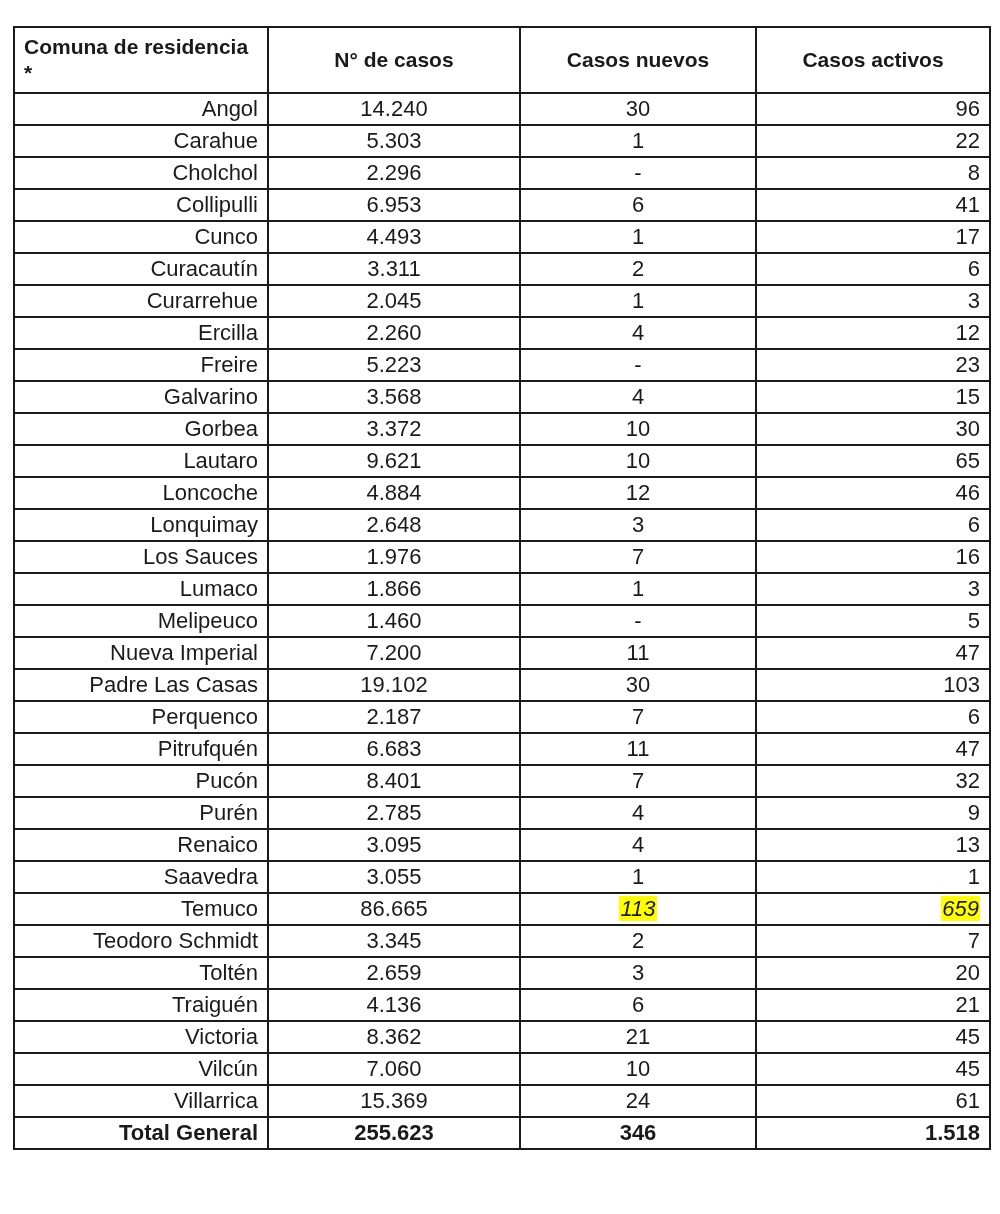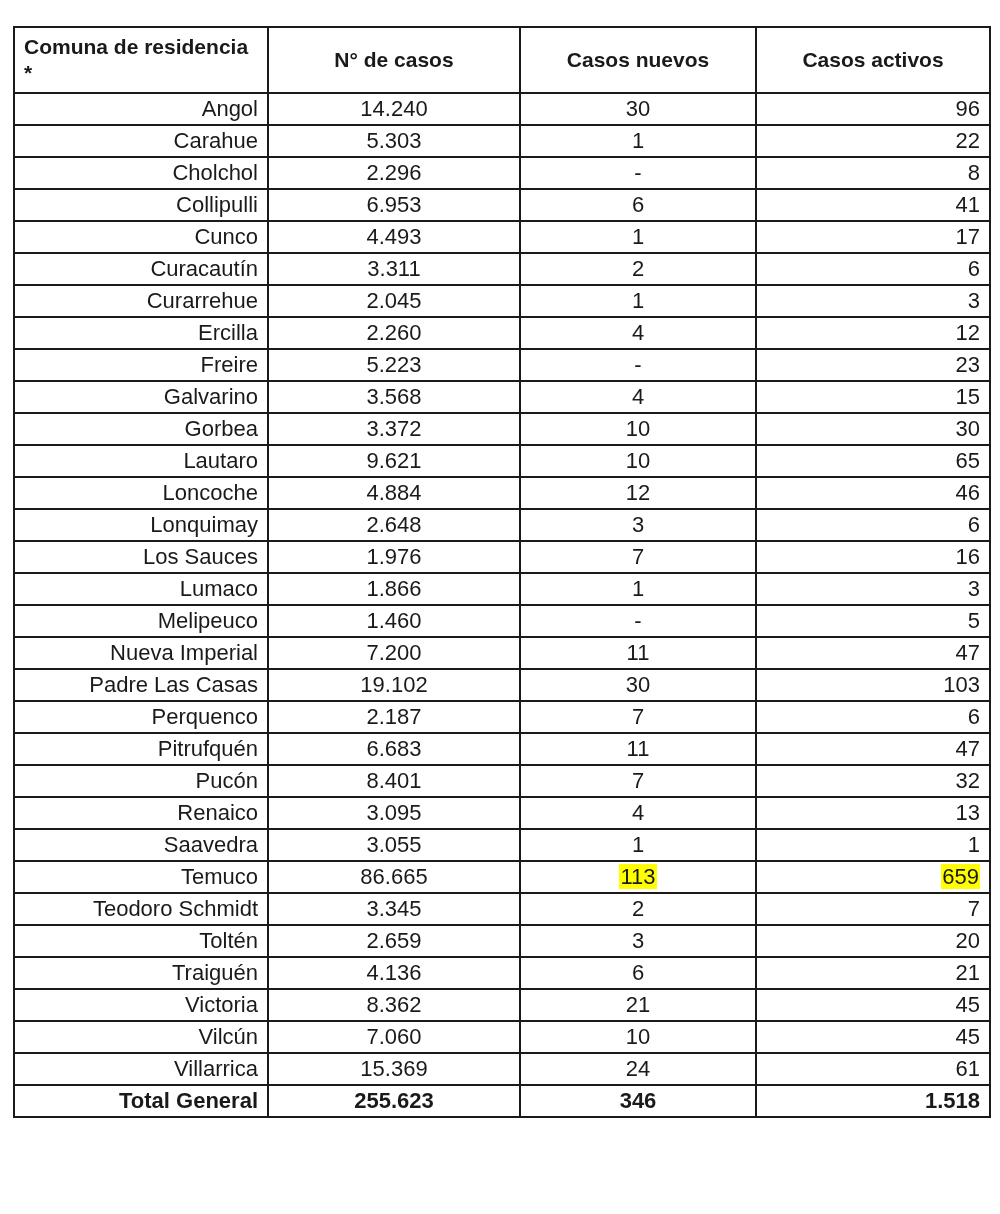--- a/index.html
+++ b/index.html
@@ -26,21 +26,21 @@
       line-height: 26px;
       font-size: 21px;
     }
     .tbl th.left { text-align: left; }
     .tbl th.center { text-align: center; }
     .c0 { width: 234px; text-align: right; }
     .c1 { width: 232px; text-align: center; }
     .c2 { width: 216px; text-align: center; }
     .c3 { width: 214px; text-align: right; }
     .total td { font-weight: bold; }
-    .hl { background: #ffff00; padding: 0 1px; }
+    .hl { background: #ffff00; padding: 0 1px; font-style: italic; }
   </style>
 </head>
 <body>
 
 <table class="tbl">
   <thead>
     <tr>
       <th class="c0 left" style="white-space:normal;">Comuna de residencia *</th>
       <th class="c1 center">N° de casos</th>
       <th class="c2 center">Casos nuevos</th>
@@ -174,20 +174,26 @@
         <td class="c2">11</td>
         <td class="c3">47</td>
       </tr>
     <tr>
         <td class="c0">Pucón</td>
         <td class="c1">8.401</td>
         <td class="c2">7</td>
         <td class="c3">32</td>
       </tr>
     <tr>
+        <td class="c0">Purén</td>
+        <td class="c1">2.785</td>
+        <td class="c2">4</td>
+        <td class="c3">9</td>
+      </tr>
+    <tr>
         <td class="c0">Renaico</td>
         <td class="c1">3.095</td>
         <td class="c2">4</td>
         <td class="c3">13</td>
       </tr>
     <tr>
         <td class="c0">Saavedra</td>
         <td class="c1">3.055</td>
         <td class="c2">1</td>
         <td class="c3">1</td>

